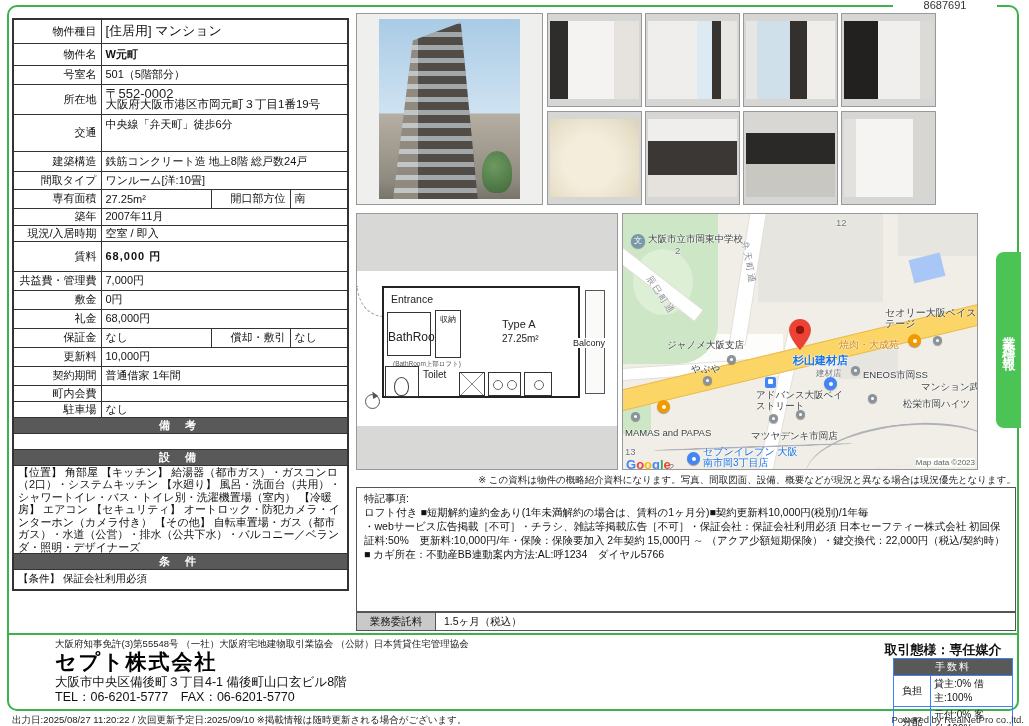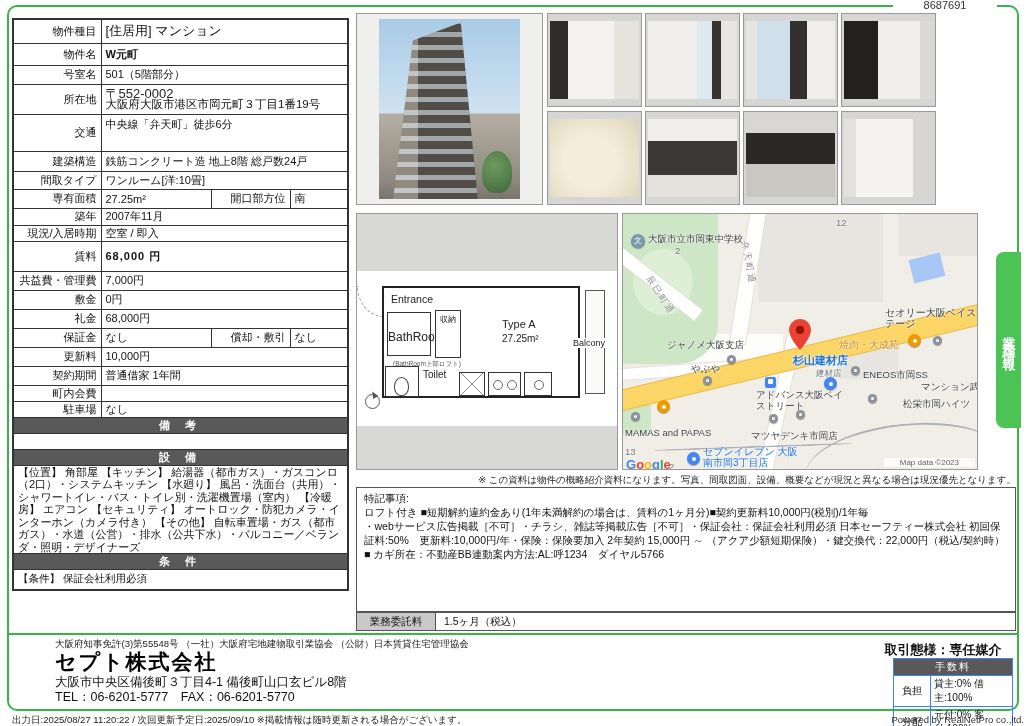--- a/index.html
+++ b/index.html
@@ -83,21 +83,21 @@
   .poi::after{content:"";position:absolute;left:3px;top:3px;width:3px;height:3px;border-radius:50%;background:#fff;}
   .poi-orange{background:#f29900;width:13px;height:13px;}
   .poi-orange::after{left:4.5px;top:4.5px;width:4px;height:4px;}
   .poi-blue{background:#4285f4;width:13px;height:13px;}
   .poi-blue::after{left:4.5px;top:4.5px;width:4px;height:4px;}
   .poi-school{background:#7a98ab;width:14px;height:14px;color:#fff;font-size:8px;text-align:center;line-height:14px;}
   .poi-school::after{display:none;}
   .m-station{position:absolute;width:11px;height:11px;background:#4285f4;border-radius:2px;}
   .m-station::after{content:"";position:absolute;left:3px;top:2px;width:5px;height:5px;background:#fff;border-radius:1px;}
   .m-pin{position:absolute;width:22px;height:31px;}
-  .m-attrib{position:absolute;font-size:8px;color:#5f6368;background:rgba(255,255,255,.75);padding:0 16px;}
+  .m-attrib{position:absolute;font-size:8px;color:#5f6368;background:rgba(255,255,255,.75);padding:0 0;}
   .g-logo{position:absolute;font-size:13px;font-weight:bold;letter-spacing:0;}
   .g-logo span{text-shadow:none;}
 
   
   .disclaimer{position:absolute;left:356px;top:474px;width:660px;text-align:right;font-size:9.5px;color:#222;}
   .notes{position:absolute;left:356px;top:487px;width:660px;height:125px;border:1px solid #555;box-sizing:border-box;padding:3px 7px;font-size:10.5px;line-height:14px;color:#111;}
   .fee-row{position:absolute;left:356px;top:612px;width:660px;height:19px;border:1px solid #555;box-sizing:border-box;display:flex;font-size:10.5px;}
   .fee-row .k{width:78px;background:#c9c9c9;border-right:1px solid #555;display:flex;align-items:center;justify-content:center;}
   .fee-row .v{flex:1;display:flex;align-items:center;padding-left:8px;}
 

